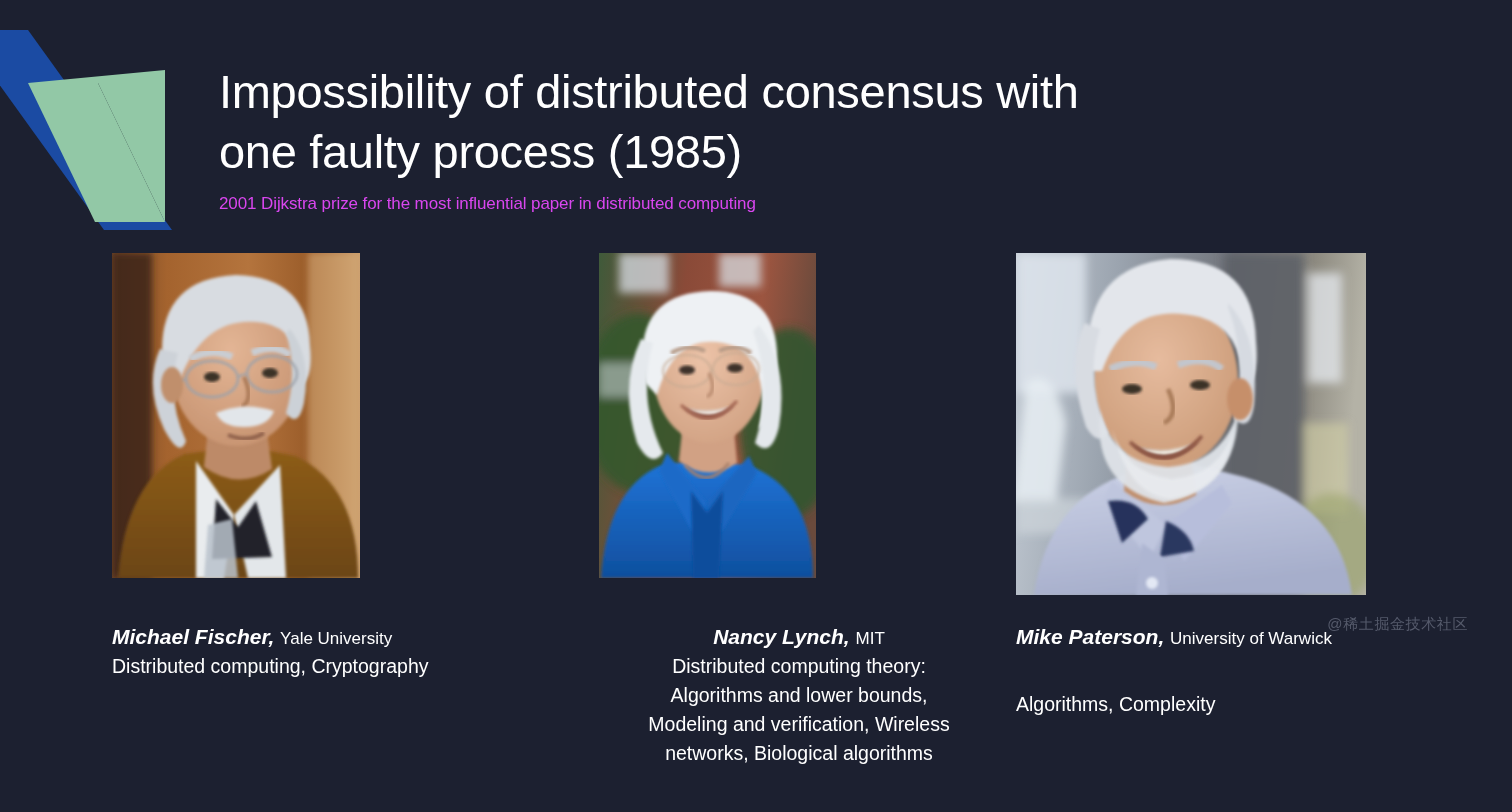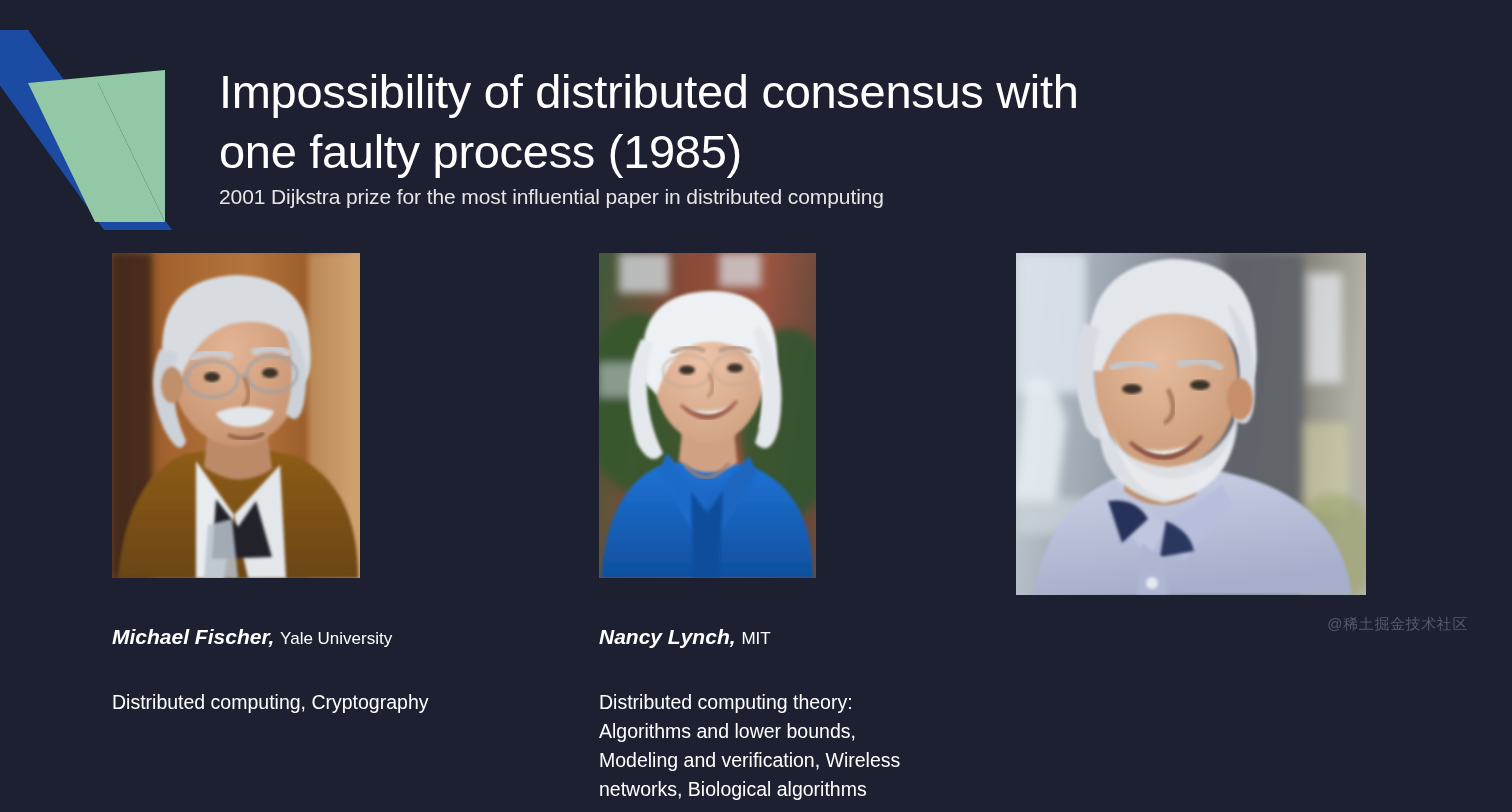--- a/index.html
+++ b/index.html
@@ -28,24 +28,25 @@
   }
   #title {
     font-size:47px;
     line-height:60px;
     font-weight:400;
     color:#ffffff;
     letter-spacing:-0.3px;
     white-space:pre-line;
   }
   #subtitle {
-    font-size:21px;
+    margin-top:7px;
+    font-size:17px;
     line-height:30px;
     font-weight:400;
-    color:#e5e5e5;
+    color:#d946ef;
     letter-spacing:-0.1px;
   }
 
   
   #people {
     position:absolute;
     left:0; top:253px;
     width:1512px;
   }
   .person { position:absolute; top:0; }
@@ -63,33 +64,32 @@
   .p1 .photo-frame { width:217px; height:325px; }
   .p2 .photo-frame { width:350px; height:342px; }
 
   .photo-frame svg { display:block; width:100%; height:100%; }
 
   .caption {
     margin-top:0;
     color:#ffffff;
   }
   .p0 .caption { padding-top:46px; }
-  .p1 .caption { padding-top:46px; }
+  .p1 .caption { padding-top:46px;text-align:center; }
   .p2 .caption { padding-top:29px; }
 
   .name-line {
     font-size:21px;
     line-height:26px;
     white-space:nowrap;
   }
   .pname { font-weight:700;font-style:italic; }
   .paffil { font-weight:400; font-size:17px; }
 
   .desc {
-    margin-top:36px;
     font-size:19.5px;
     line-height:29px;
     font-weight:400;
     color:#ffffff;
     white-space:pre-line;
   }
   .p2 .desc { margin-top:38px; }
 
   
   #watermark {
@@ -344,19 +344,26 @@
           <path d="M84 158 q-8 76 64 92 q74 -14 74 -92 q-16 52 -70 56 q-56 -4 -68 -56 z" fill="#dfe3e8" opacity="0.95" filter="url(#m-soft)"></path>
           <path d="M96 176 q16 66 58 70 q58 -8 64 -72 q-12 48 -62 52 q-48 -6 -60 -50 z" fill="#e9ecf0" opacity="0.8" filter="url(#m-soft)"></path>
 
           <path d="M116 192 q34 30 68 -4 q-32 18 -68 4 z" fill="#7d4a3c" filter="url(#m-soft)"></path>
           <path d="M122 194 q30 18 56 -4 q-28 12 -56 4 z" fill="#f2eee3" filter="url(#m-soft)"></path>
           <path d="M114 189 q36 34 72 -6" stroke="#8d5443" stroke-width="3.5" fill="none" filter="url(#m-soft)"></path>
 
           <ellipse cx="224" cy="146" rx="13" ry="21" fill="#c68f6b" filter="url(#m-soft)"></ellipse>
         </svg>
       </div>
+      <div class="caption">
+        <div class="name-line">
+          <span class="pname">Mike Paterson,</span>
+          <span class="paffil">University of Warwick</span>
+        </div>
+        <div class="desc">Algorithms, Complexity</div>
+      </div>
     </div>
 
   </div>
 
   <div id="watermark">@稀土掘金技术社区</div>
 
 </div>
 
 </body></html>

